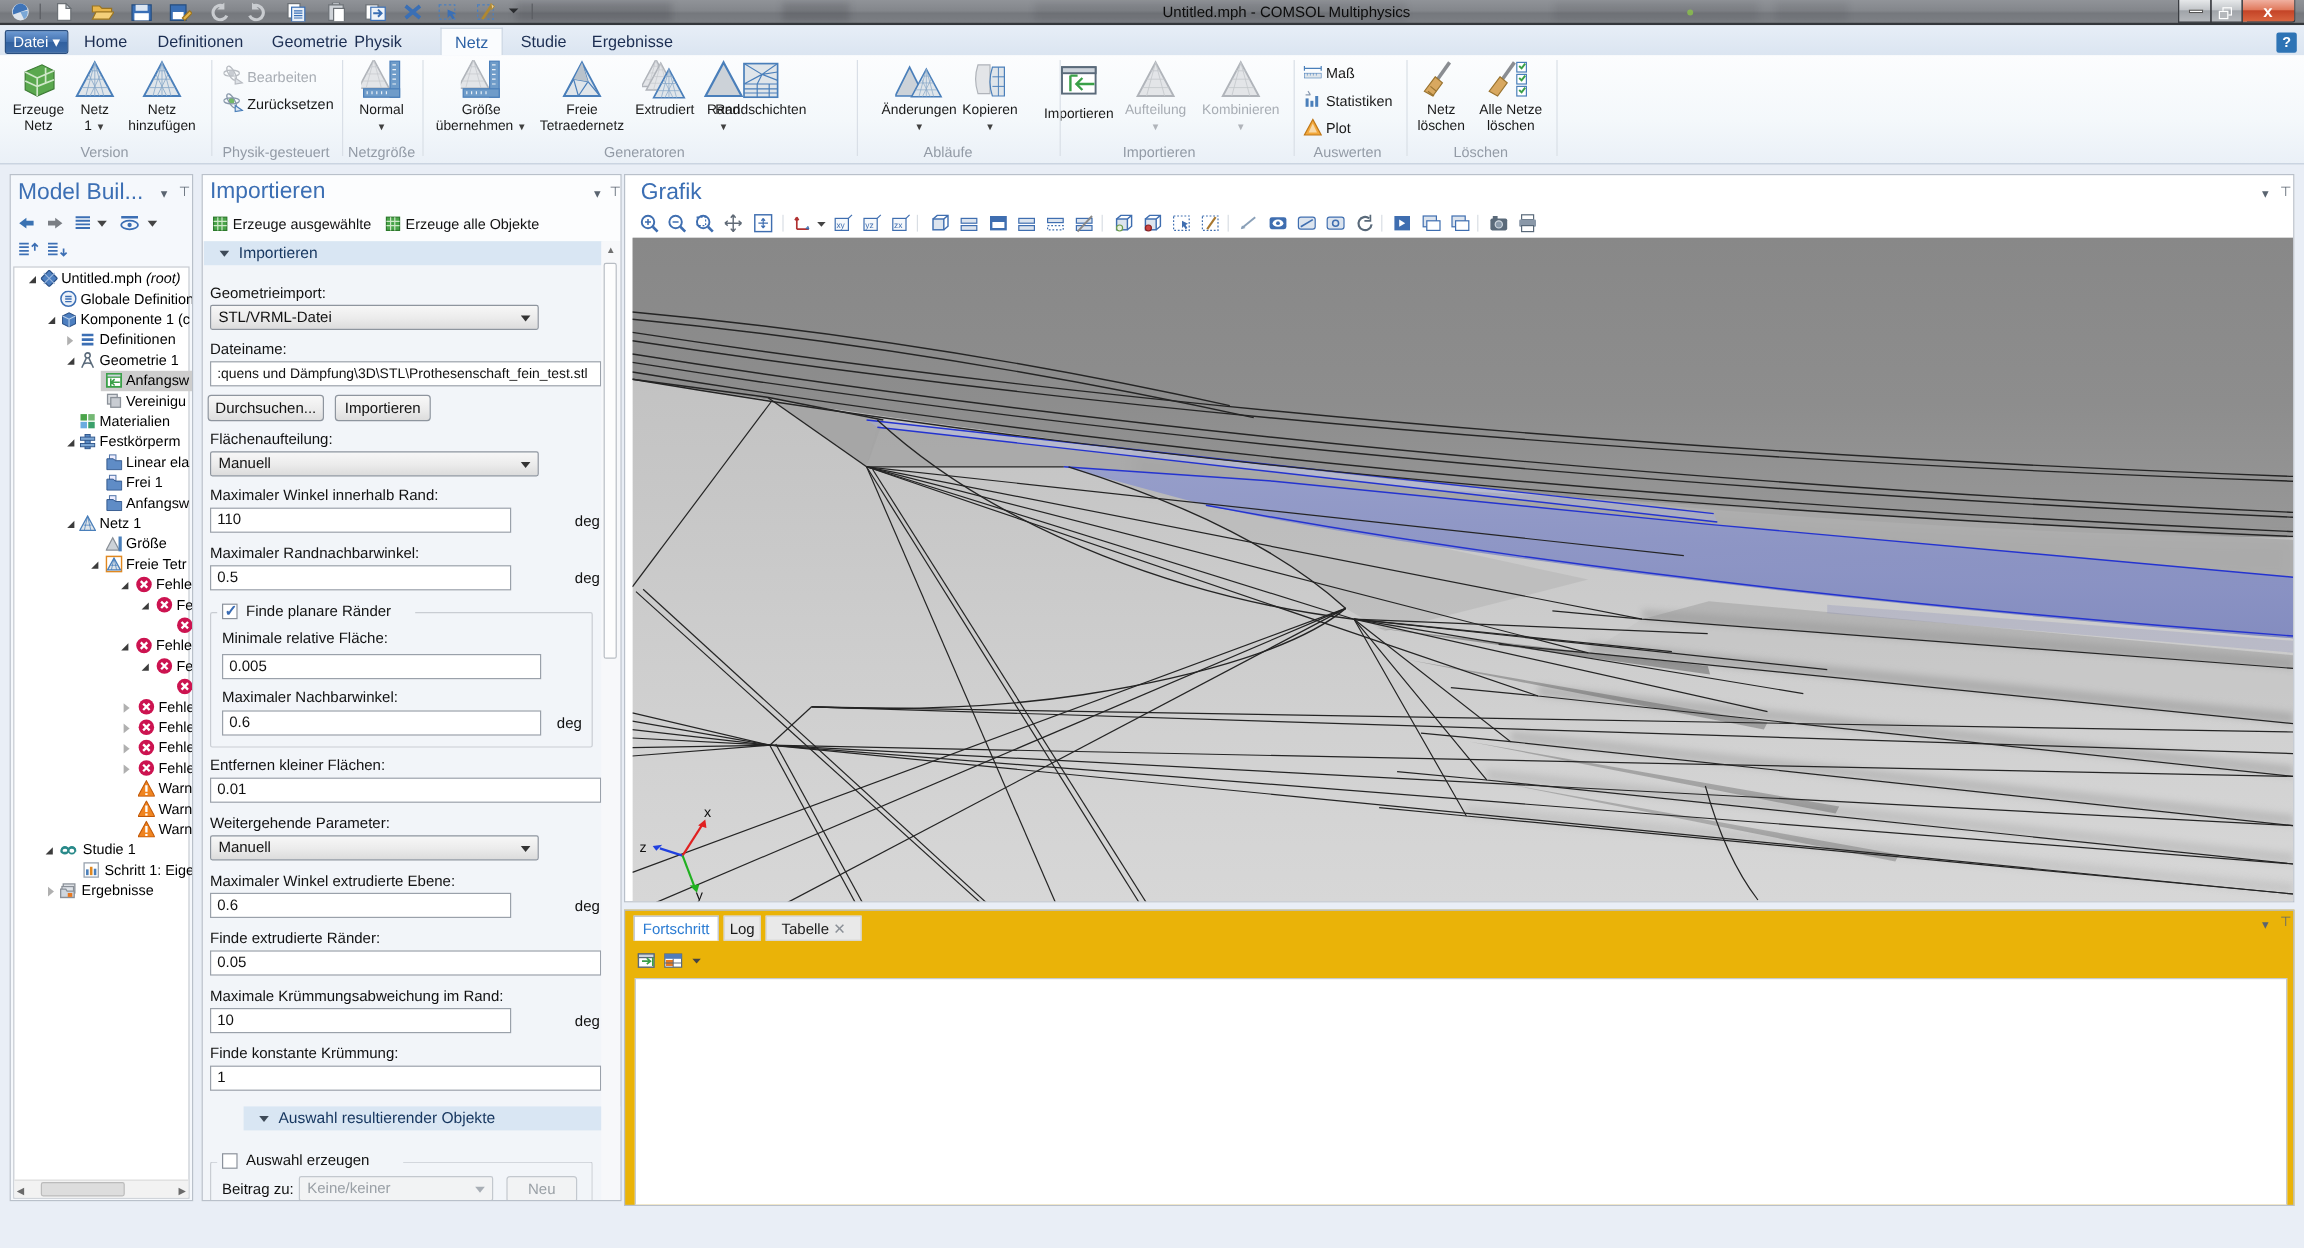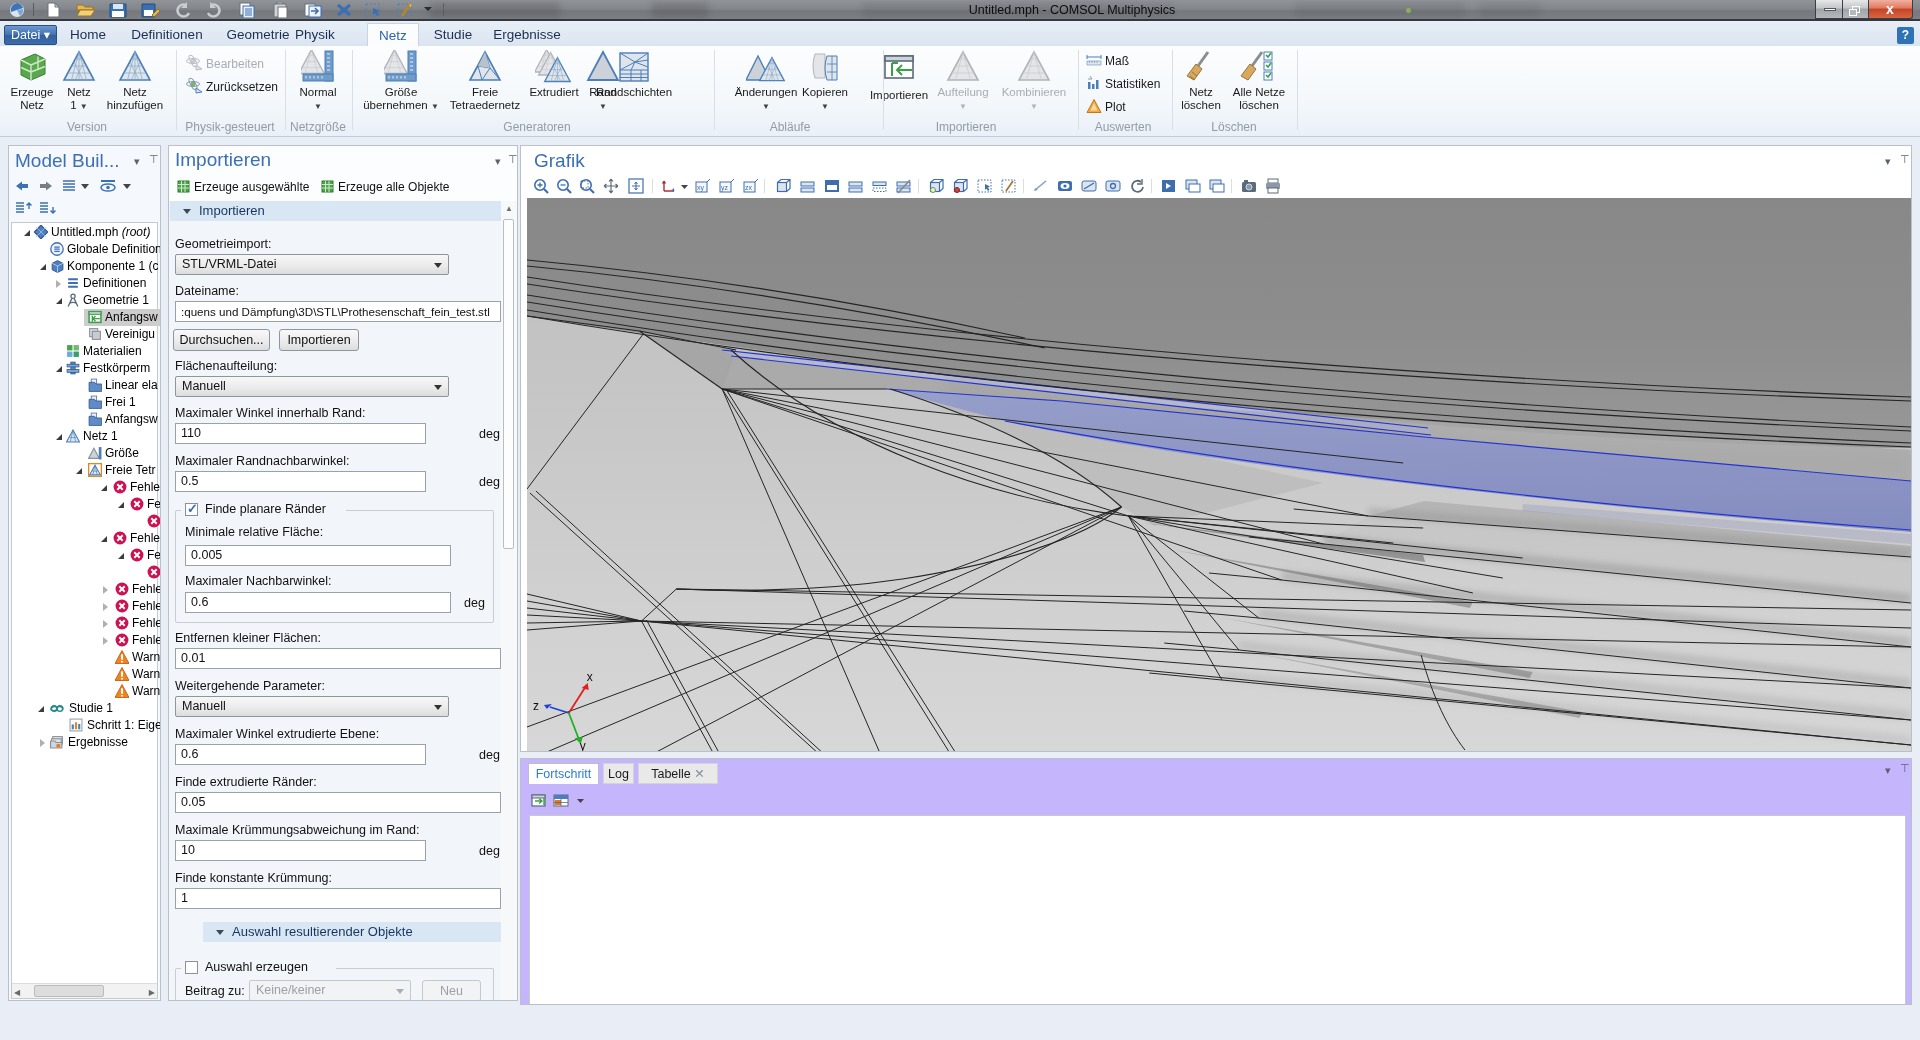--- a/index.html
+++ b/index.html
@@ -973,21 +973,21 @@
         <path d="M42,515 L52,541" stroke="#20b020"></path>
             <path d="M54,546 l-6,-6 8,-1 z" fill="#20b020" stroke="none"></path>
       </g>
       <text x="60" y="483" font-size="12" fill="#111" font-family="Liberation Sans">x</text>
       <text x="53" y="552" font-size="12" fill="#111" font-family="Liberation Sans">y</text>
       <text x="6" y="512" font-size="12" fill="#111" font-family="Liberation Sans">z</text>
     </svg>
     </div>
   </div>
 
-  <div class="panel" style="left:520px;top:758px;width:1392px;height:247px;overflow:hidden;background:#c4b5fd;">
+  <div class="panel" style="left:520px;top:758px;width:1392px;height:247px;overflow:hidden;background:#eab308;">
     <div class="btab sel" style="left:7px;width:71px;">Fortschritt</div>
     <div class="btab" style="left:82px;width:31px;">Log</div>
     <div class="btab" style="left:117px;width:80px;text-align:center;">Tabelle <span style="color:#8a8f96">✕</span></div>
     <div class="pctrl" style="left:1364px;top:5px;">▾</div>
     <div class="pctrl" style="left:1379px;top:3px;">⊤</div>
     <div id="botbar">
       <svg style="position:absolute;left:10px;top:34px" width="80" height="16" viewBox="0 0 80 16">
         <rect x="1" y="2" width="13" height="11" fill="#fff" stroke="#5a6a7a" stroke-width="1.2"></rect>
           <rect x="1" y="2" width="13" height="3" fill="#cdd4dc" stroke="#5a6a7a"></rect>
           <path d="M4,8 h7 m-3,-2.5 l3,2.5 -3,2.5 M13,5 v7" stroke="#3aa048" stroke-width="1.4" fill="none"></path>

